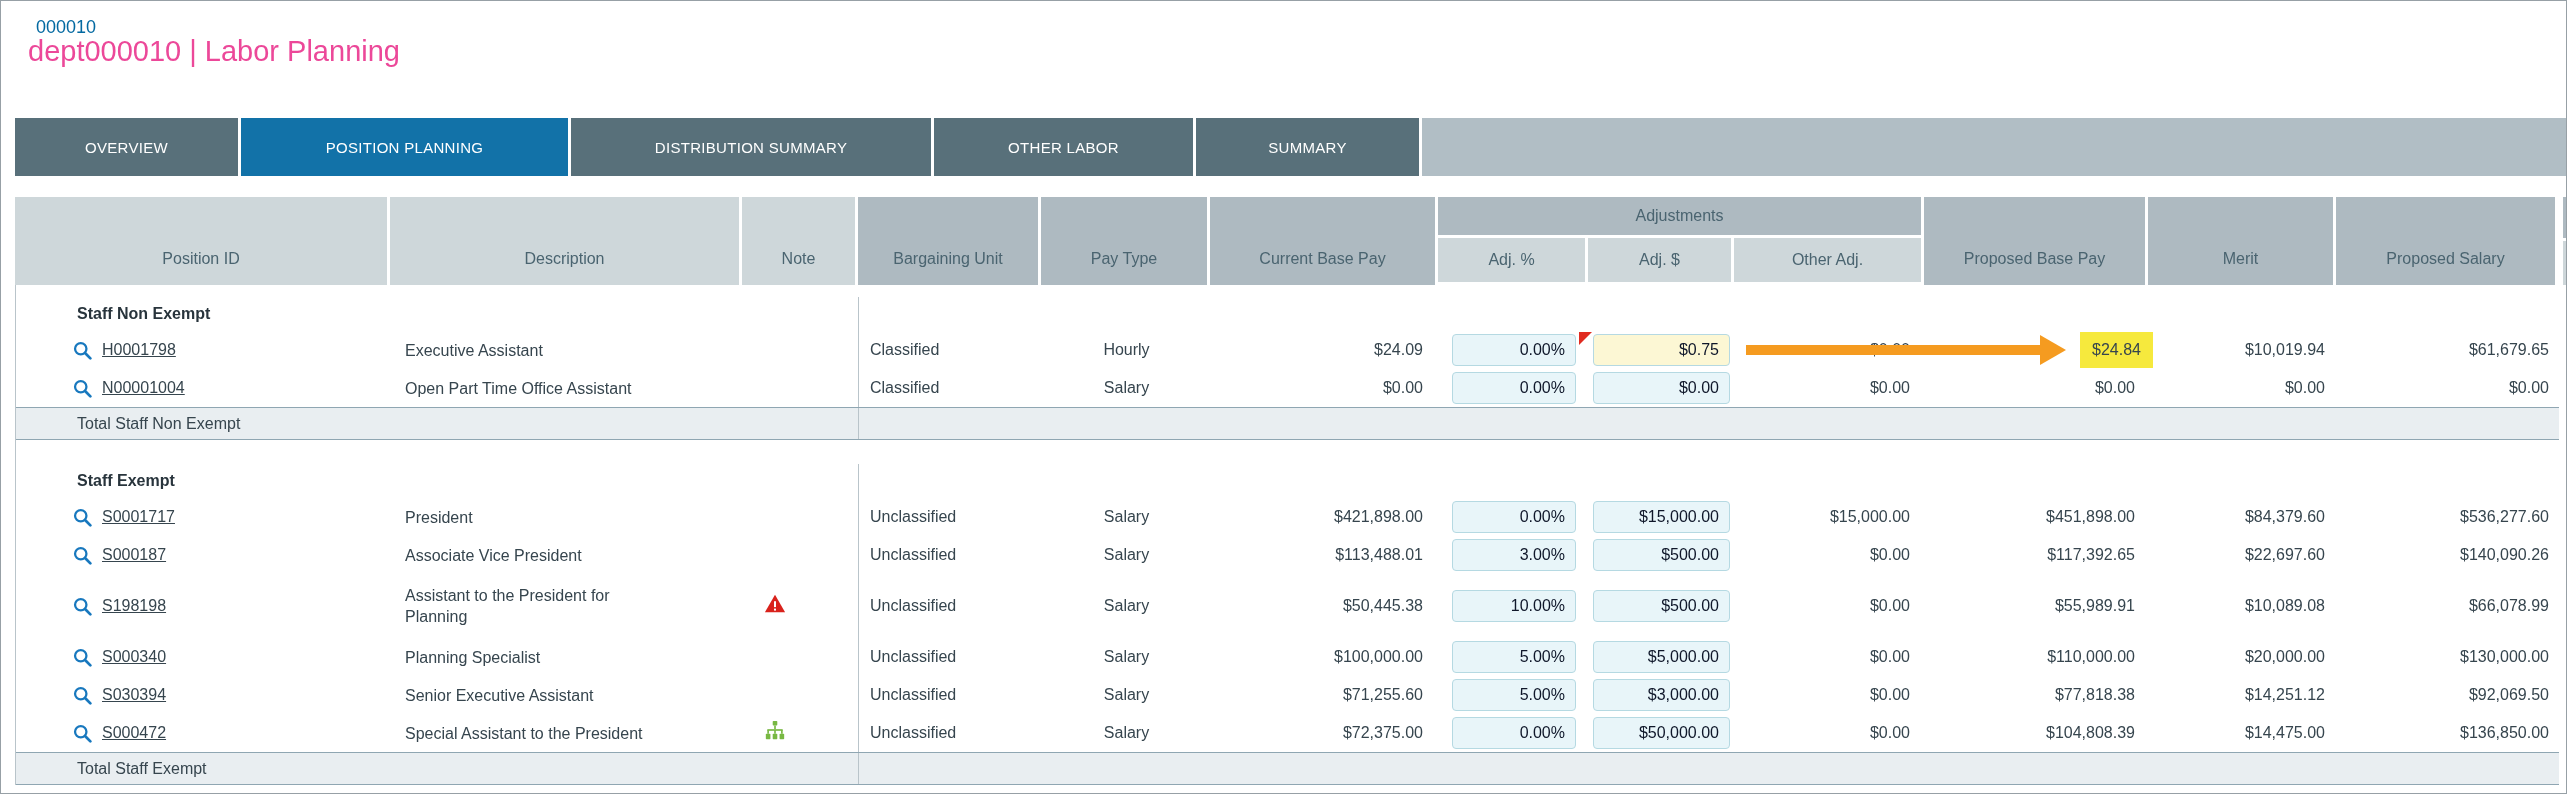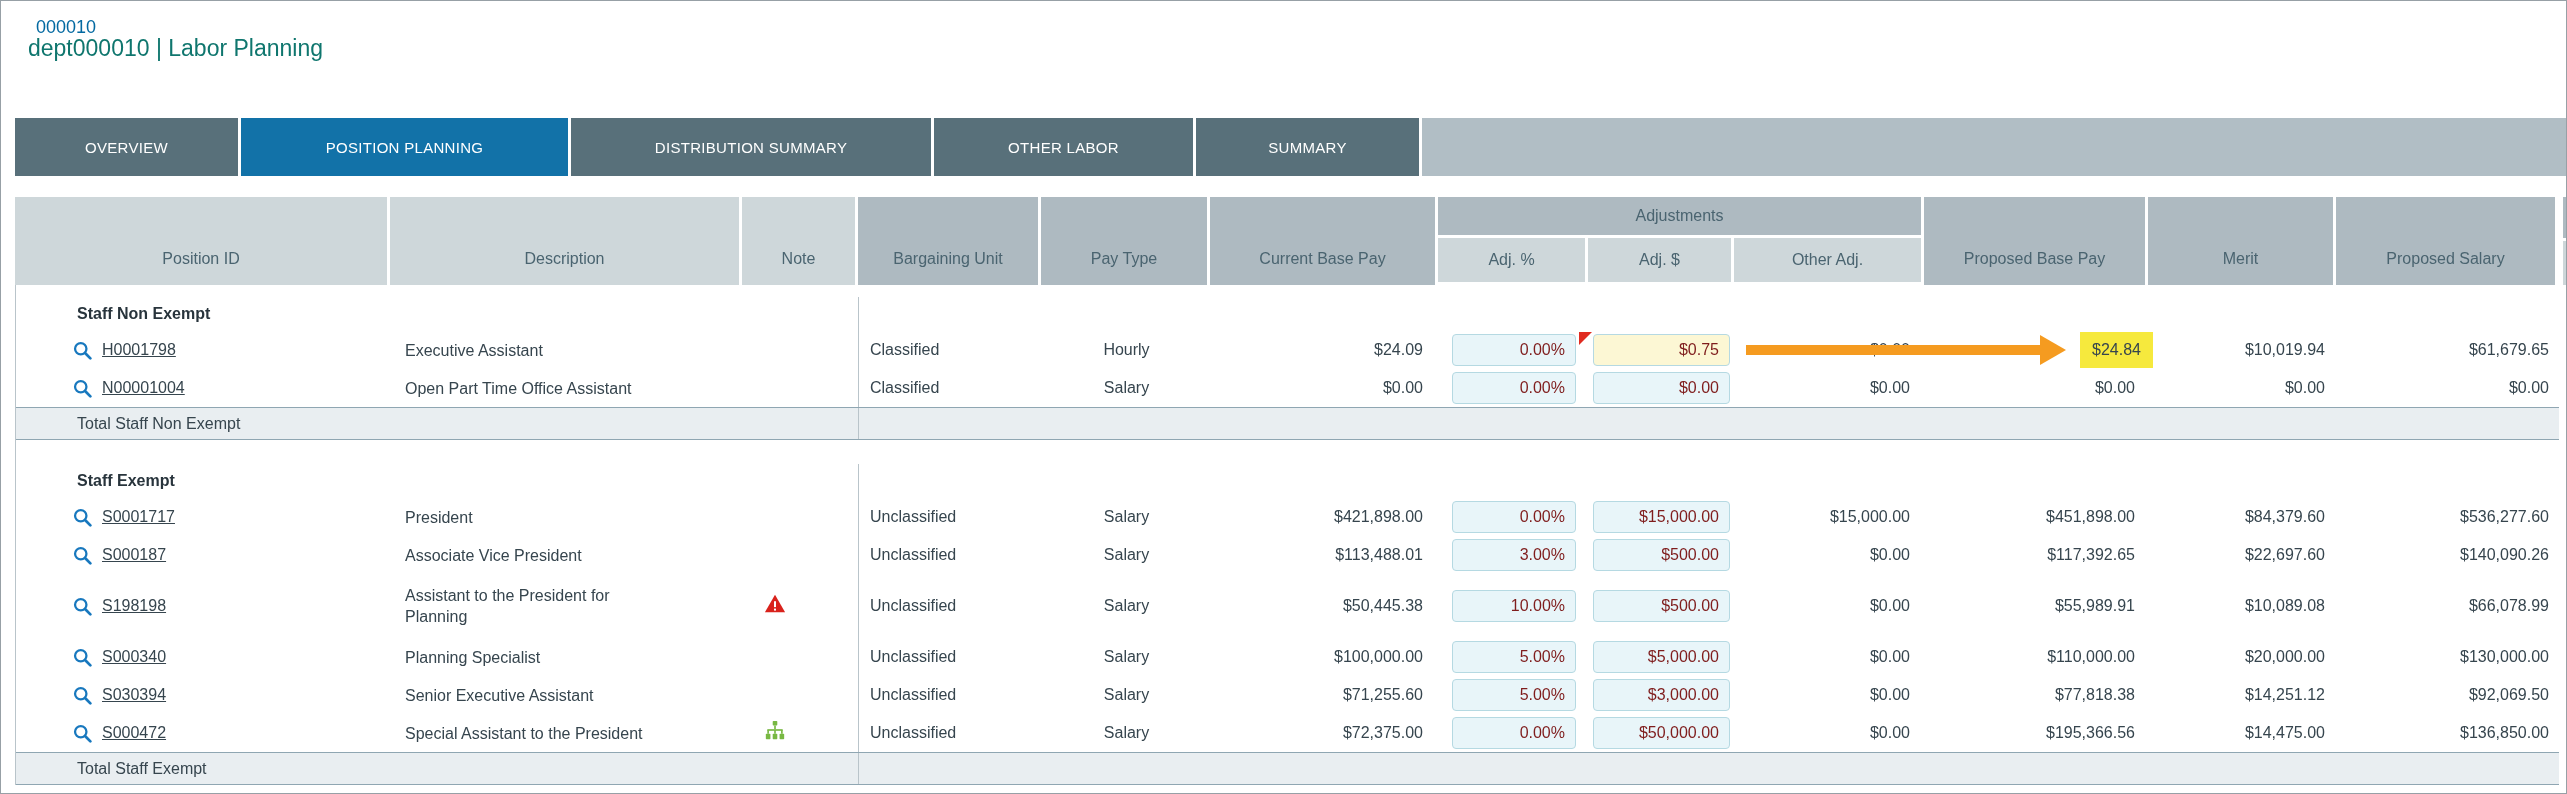--- a/index.html
+++ b/index.html
@@ -1,20 +1,20 @@
 <!DOCTYPE html>
 <html><head>
 <meta charset="utf-8">
 <style>
   html,body{margin:0;padding:0;background:#fff;}
   .screen{position:relative;width:2567px;height:794px;background:#fff;border:1px solid #97a0a6;
           box-sizing:border-box;overflow:hidden;font-family:"Liberation Sans",sans-serif;}
   
   .dept-code{position:absolute;left:35px;top:16px;font-size:18px;color:#0369a1;}
-  .page-title{position:absolute;left:27px;top:34px;font-size:23px;color:#0f766e;font-weight:400;}
+  .page-title{position:absolute;left:27px;top:34px;font-size:29px;color:#ec4899;font-weight:400;}
   
   .tabbar{position:absolute;left:14px;top:117px;right:0;height:58px;background:#fff;display:flex;gap:3px;}
   .tab{display:flex;align-items:center;justify-content:center;height:100%;
        background:#58707a;color:#fff;font-size:15px;font-weight:500;letter-spacing:.3px;cursor:pointer;}
   .tab.active{background:#1272a8;}
   .tab-strip{flex:1;background:#b1bec5;}
   .w-overview{width:223px}.w-position{width:327px}.w-dist{width:360px}.w-other{width:259px}.w-summary{width:223px}
   
   .thead{position:absolute;left:14px;top:196px;display:flex;height:88px;}
   .hcell{box-sizing:border-box;height:88px;background:#ced7da;border-right:3px solid #fff;
@@ -47,21 +47,21 @@
   .c-desc{padding-left:14px;line-height:21px;}
   .c-note{height:100%;display:flex;align-items:center;justify-content:center;border-right:1px solid #b9c4ca;box-sizing:border-box;}
   .c-note .noteicon{transform:translateX(-26px);}
   .c-barg{padding-left:11px;}
   .c-pay{text-align:center;}
   .num{text-align:right;}
   .c-cur{padding-right:16px}.c-oadj{padding-right:15px}.c-pbp{padding-right:14px}
   .c-merit{padding-right:12px}.c-sal{padding-right:10px}
   .c-adjp,.c-adjd{position:relative;height:100%;display:flex;align-items:center;}
   .adjinput{box-sizing:border-box;width:124px;height:32px;margin:0 13px;border:1px solid #b5d9e2;background:#e8f5f9;
-            border-radius:4px;text-align:right;padding-right:10px;font-size:16px;color:#7f1d1d;font-family:inherit;outline:none;}
+            border-radius:4px;text-align:right;padding-right:10px;font-size:16px;color:#0f172a;font-family:inherit;outline:none;}
   .adjinput.dollar{width:137px;margin:0 5px 0 4px;}
   .adjinput.yellow{background:#fcf7d4;}
   .flag{position:absolute;left:-10px;top:1px;line-height:0;}
   .arrow{position:absolute;left:1730px;top:50%;transform:translateY(-50%);display:flex;align-items:center;z-index:5;}
   .arrow .shaft{width:294px;height:10px;background:#f59b20;}
   .arrow .head{width:0;height:0;border-left:26px solid #f59b20;border-top:15px solid transparent;border-bottom:15px solid transparent;}
   .hl{display:inline-block;background:#f6e93d;padding:9px 12px;margin-right:-18px;color:#36454e;}
   .icon{line-height:0;}
 </style>
 </head>
@@ -336,21 +336,21 @@
       <div class="c-barg">Unclassified</div>
       <div class="c-pay">Salary</div>
       <div class="num c-cur">$72,375.00</div>
       <div class="c-adjp">
           <input class="adjinput" type="text" value="0.00%" style="">
         </div>
       <div class="c-adjd">
           <input class="adjinput dollar" type="text" value="$50,000.00" style="">
         </div>
       <div class="num c-oadj">$0.00</div>
-      <div class="num c-pbp">$195,366.56</div>
+      <div class="num c-pbp">$104,808.39</div>
       <div class="num c-merit">$14,475.00</div>
       <div class="num c-sal">$136,850.00</div>
     </div>
 
     <div class="row totalrow">
       <div class="totallabel">Total Staff Exempt</div>
       <div class="c-note"></div>
     </div>
 
   </div>

